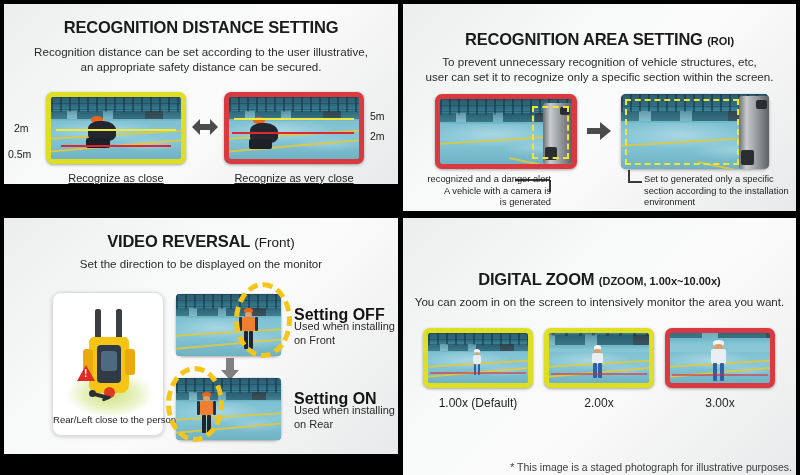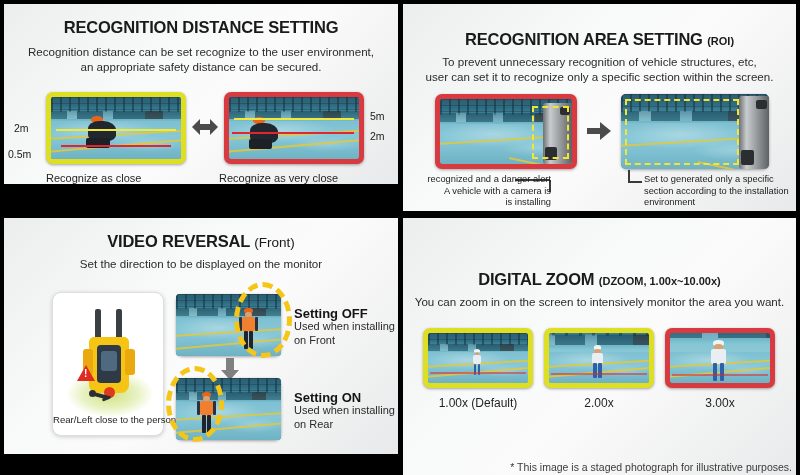--- a/index.html
+++ b/index.html
@@ -142,23 +142,25 @@
   .mline.r { background: #e0262e; }
 
   .mlabel {
     position: absolute;
     font-size: 10.5px;
     color: #1a1a1a;
     white-space: nowrap;
   }
   .caption {
     position: absolute;
+    text-align: center;
     font-size: 11px;
     color: #1f1f1f;
     white-space: nowrap;
+    text-decoration: underline;
   }
 
   
   .dbl-arrow { position: absolute; color: #4b4b4b; }
   .roi-dash {
     position: absolute;
     border: 2px dashed #f2e534;
   }
   .vehicle {
     position: absolute;
@@ -238,21 +240,21 @@
 
   
   .ell {
     position: absolute;
     border: 5px dashed #f5c518;
     border-radius: 50%;
   }
 
   .down-arrow { position: absolute; color: #6f6f6f; }
 
-  .set-title { position: absolute; font-size: 13px; font-weight: bold; color: #141414; white-space: nowrap; }
+  .set-title { position: absolute; font-size: 16px; font-weight: bold; color: #141414; white-space: nowrap; }
   .set-desc  { position: absolute; font-size: 11px; line-height: 13.5px; color: #2a2a2a; }
 
   .zoom-cap {
     position: absolute; text-align: center; font-size: 12px; color: #1f1f1f; white-space: nowrap;
   }
 
   .footer {
     position: absolute;
     right: 8px; bottom: 2px;
     font-size: 10.5px;
@@ -263,21 +265,21 @@
 </head>
 <body>
 
 <div id="root">
 
   <div class="panel p-tl">
     <div class="title" style="position:absolute;left:0;right:0;top:14px">
       <span>RECOGNITION DISTANCE SETTING</span>
     </div>
     <div class="desc" style="position:absolute;left:0;right:0;top:40px">
-      <div>Recognition distance can be set recognize to the user environment,</div>
+      <div>Recognition distance can be set according to the user illustrative,</div>
       <div>an appropriate safety distance can be secured.</div>
     </div>
 
     <div class="frame yellow" style="left:42px;top:88px;width:140px;height:72px">
       <div class="photo">
         <div class="wh"></div>
         <div class="wh-floor"></div>
         <div class="wh-lane l1"></div>
         <div class="wh-lane l2"></div>
         <div class="worker" style="left:26%;top:30%;width:30%;height:58%">
@@ -340,21 +342,21 @@
           <div class="v-dark" style="left:58%;top:6%;width:36%;height:14%"></div>
         </div>
         <div class="roi-dash" style="right:2%;top:10%;width:28%;height:82%"></div>
       </div>
     </div>
     <div class="leader" style="left:146px;top:176px;width:1.5px;height:12px"></div>
     <div class="leader" style="left:112px;top:175px;width:35px;height:1.5px"></div>
     <div class="annot" style="left:8px;top:170px;width:140px;text-align:right">
       <div>recognized and a danger alert</div>
       <div>A vehicle with a camera is</div>
-      <div>is installing</div>
+      <div>is generated</div>
     </div>
 
     <div class="dbl-arrow" style="left:184px;top:118px;width:24px;height:18px">
       <svg width="24" height="18" viewBox="0 0 24 18">
         <path d="M0 6 L13 6 L13 0 L24 9 L13 18 L13 12 L0 12 Z" fill="#4b4b4b"></path>
       </svg>
     </div>
 
     <div class="frame plain" style="left:218px;top:90px;width:148px;height:75px">
       <div class="photo" style="border-radius:5px">

